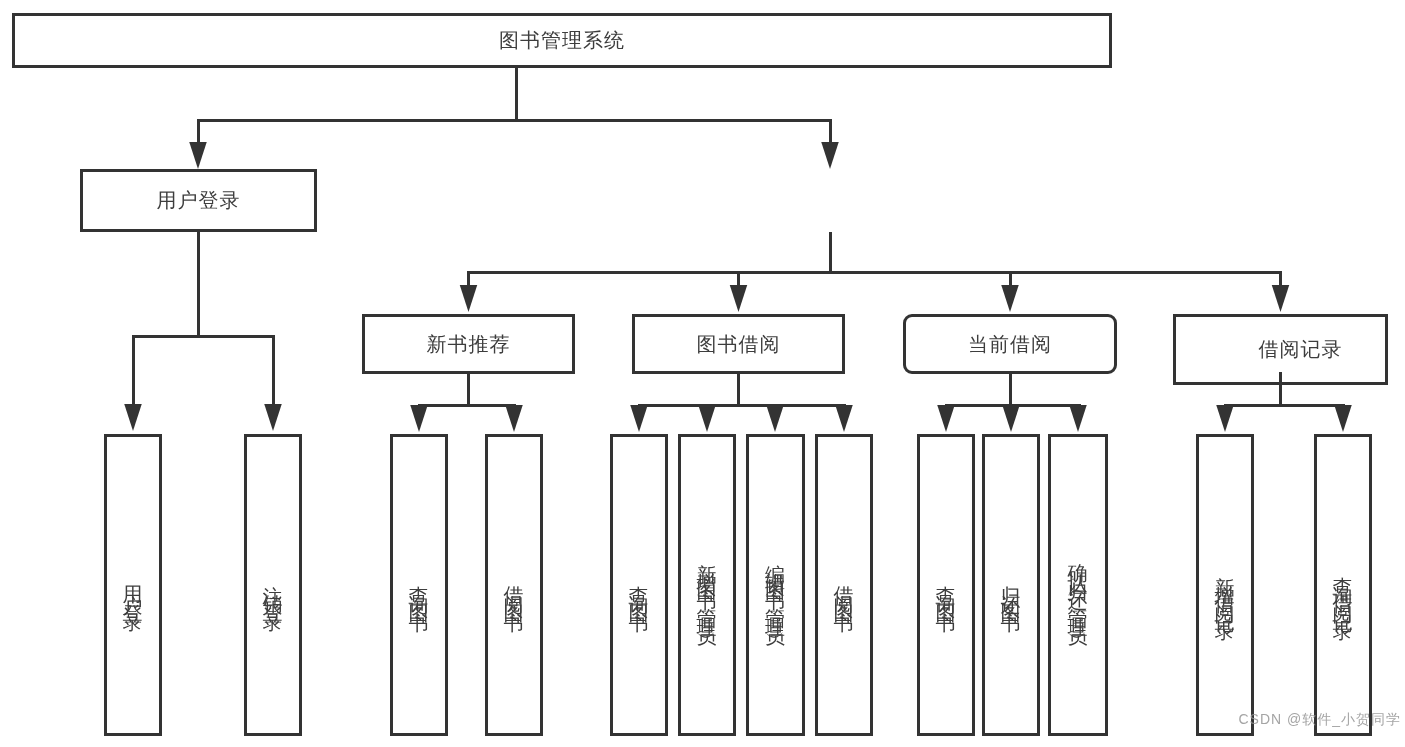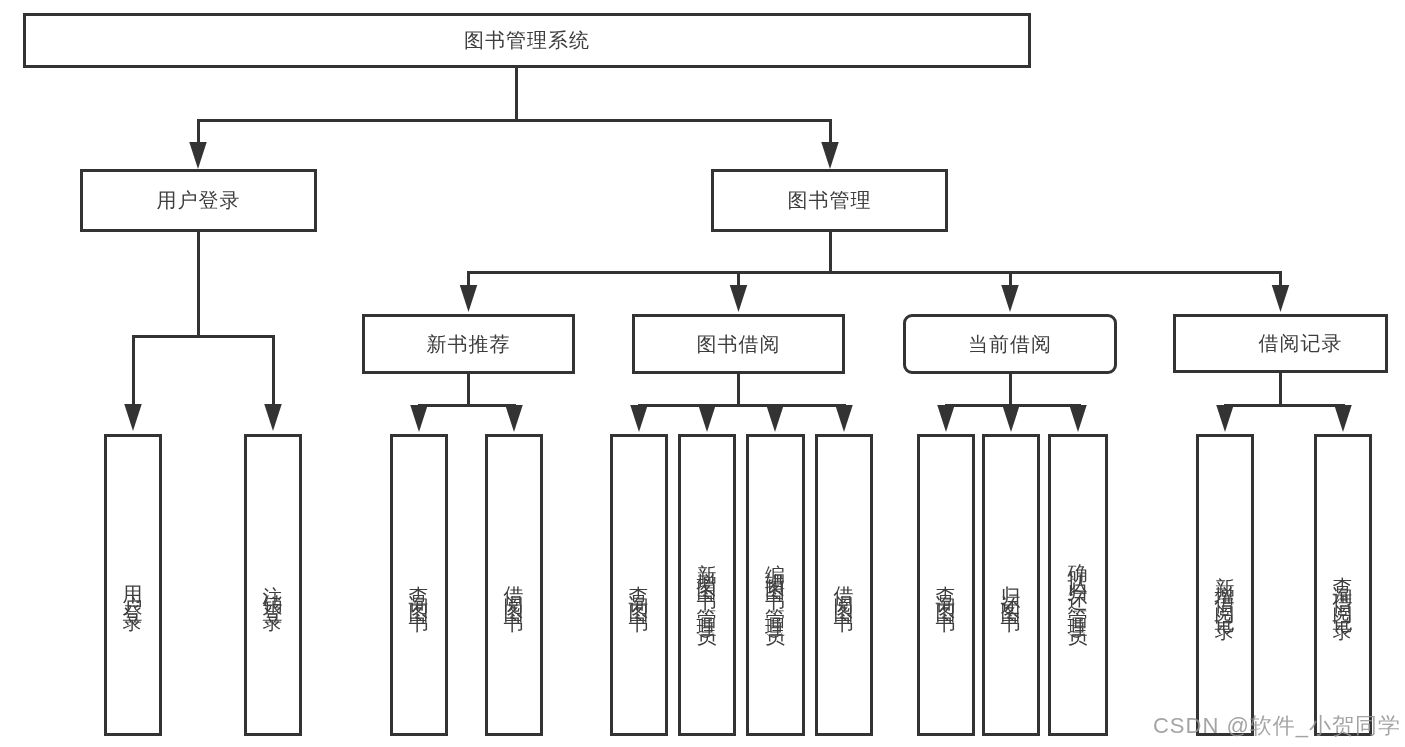--- a/index.html
+++ b/index.html
@@ -34,43 +34,42 @@
   .vline{position:absolute;width:3px;background:#333333;}
   .arrow{
     position:absolute;
     width:19px;height:27px;
     background:#333333;
     clip-path:polygon(50% 100%,4% 0,96% 0);
   }
   .watermark{
     position:absolute;
     right:4px;top:711px;
-    font-size:22px;
+    font-size:14px;
     color:rgba(148,148,148,0.85);
     letter-spacing:1px;
     z-index:5;
     white-space:nowrap;
   }
 </style>
 </head>
 <body>
 
 <div id="canvas">
 
-  <div class="box" style="left:12px;top:13px;width:1008px;height:55px;margin-left:11px;">图书管理系统</div>
+  <div class="box" style="left:12px;top:13px;width:1100px;height:55px;">图书管理系统</div>
 
   <div class="vline" style="left:514.5px;top:68px;height:53px;"></div>
   <div class="hline" style="left:196.5px;top:118.5px;width:635px;"></div>
   <div class="vline" style="left:196.5px;top:119px;height:27px;"></div>
   <div class="arrow" style="left:188.5px;top:142px;"></div>
   <div class="vline" style="left:828.5px;top:119px;height:27px;"></div>
   <div class="arrow" style="left:820.5px;top:142px;"></div>
 
   <div class="box" style="left:80px;top:169px;width:237px;height:63px;">用户登录</div>
-  <div class="box" style="left:711px;top:169px;width:237px;height:63px;">图书管理</div>
 
   <div class="vline" style="left:196.5px;top:232px;height:104px;"></div>
   <div class="hline" style="left:131.5px;top:334.5px;width:143px;"></div>
   <div class="vline" style="left:131.5px;top:335px;height:72px;"></div>
   <div class="arrow" style="left:123.5px;top:404px;"></div>
   <div class="vline" style="left:271.5px;top:335px;height:72px;"></div>
   <div class="arrow" style="left:263.5px;top:404px;"></div>
 
   <div class="vline" style="left:828.5px;top:232px;height:40px;"></div>
   <div class="hline" style="left:467px;top:270.5px;width:815px;"></div>
@@ -79,21 +78,21 @@
   <div class="vline" style="left:737px;top:271px;height:16px;"></div>
   <div class="arrow" style="left:729px;top:285px;"></div>
   <div class="vline" style="left:1008.5px;top:271px;height:16px;"></div>
   <div class="arrow" style="left:1000.5px;top:285px;"></div>
   <div class="vline" style="left:1279px;top:271px;height:16px;"></div>
   <div class="arrow" style="left:1271px;top:285px;"></div>
 
   <div class="box" style="left:632px;top:314px;width:213px;height:60px;">图书借阅</div>
   <div class="box" style="left:362px;top:314px;width:213px;height:60px;">新书推荐</div>
   <div class="box" style="left:903px;top:314px;width:214px;height:60px;border-radius:9px;">当前借阅</div>
-  <div class="box" style="left:1173px;top:314px;width:215px;height:59px;padding-left:40px;">借阅记录</div>
+  <div class="box" style="left:1173px;top:314px;width:215px;height:71px;padding-left:40px;">借阅记录</div>
 
   <div class="vline" style="left:467px;top:372px;height:33px;"></div>
   <div class="hline" style="left:417.5px;top:403.5px;width:98px;"></div>
   <div class="arrow" style="left:409.5px;top:405px;"></div>
   <div class="arrow" style="left:504.5px;top:405px;"></div>
 
   <div class="vline" style="left:737px;top:372px;height:33px;"></div>
   <div class="hline" style="left:637.5px;top:403.5px;width:208px;"></div>
   <div class="arrow" style="left:629.5px;top:405px;"></div>
   <div class="arrow" style="left:697.5px;top:405px;"></div>

